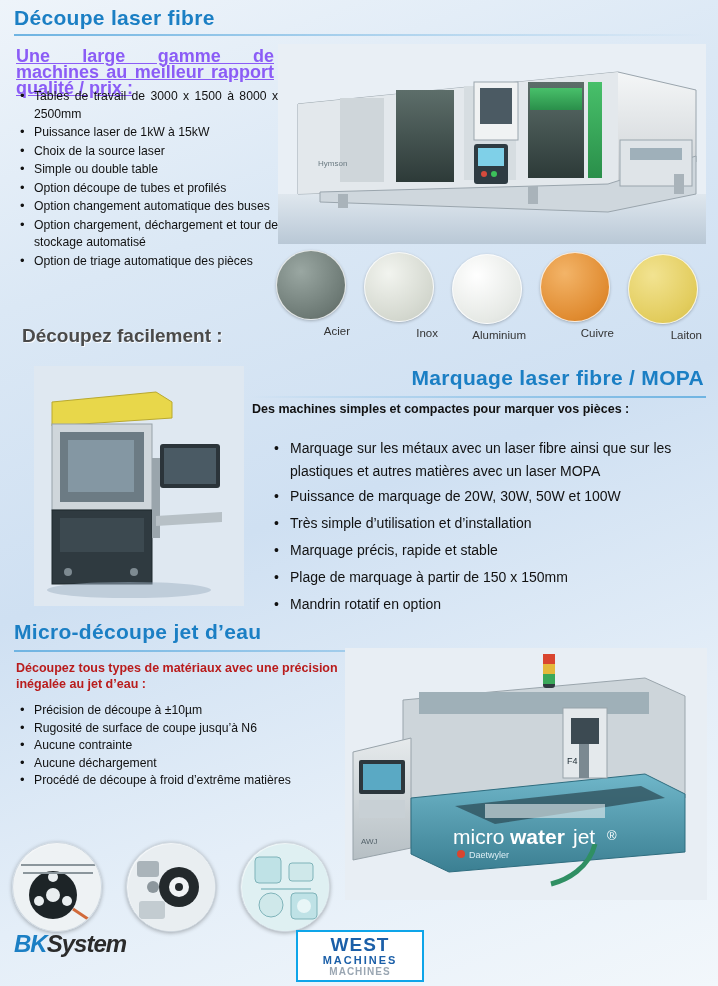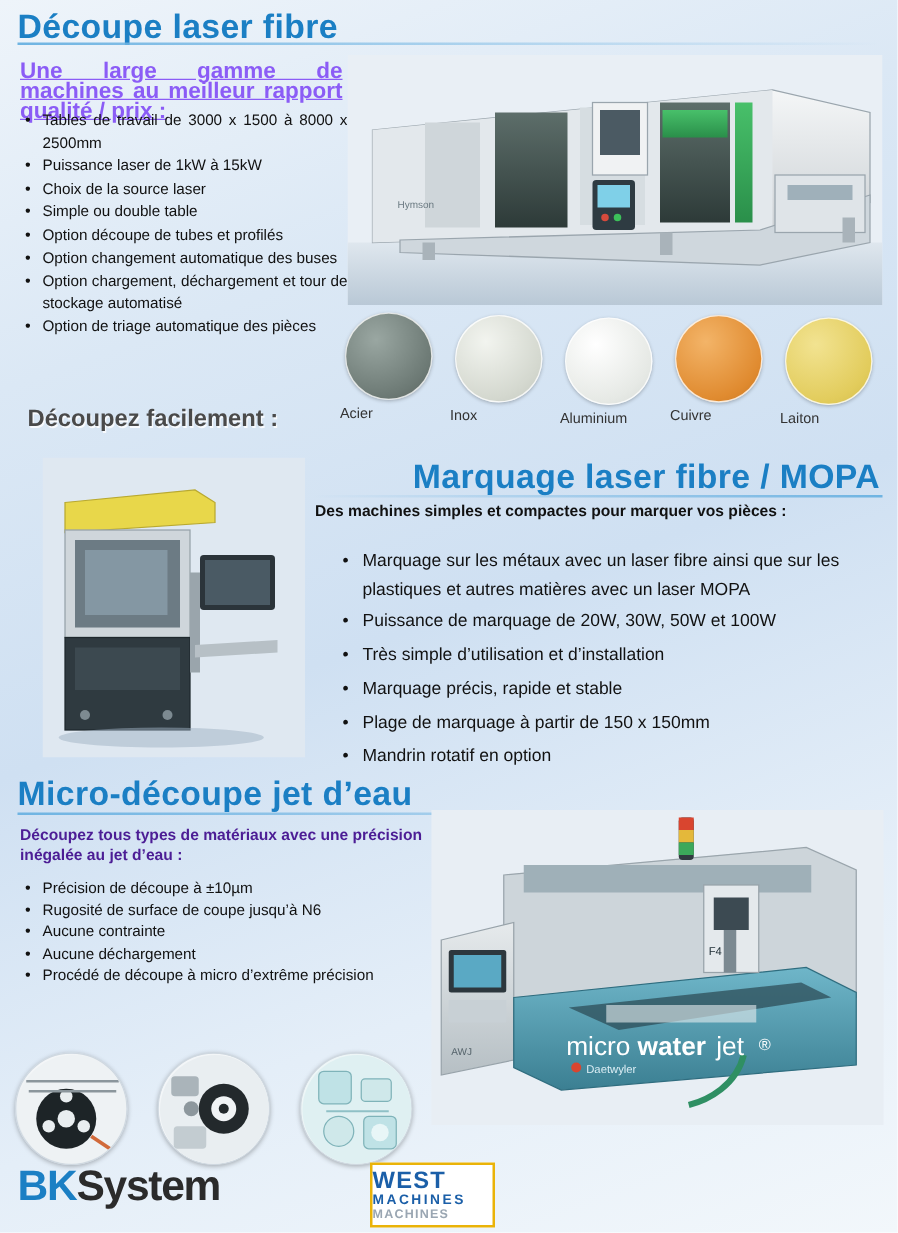--- a/index.html
+++ b/index.html
@@ -13,21 +13,21 @@
     overflow: hidden;
     color: #111;
   }
   .page {
     position: absolute;
     inset: 0;
   }
 
   
   .section-title {
-    font-size: 27px;
+    font-size: 21px;
     font-weight: bold;
     color: #1b7fc4;
     letter-spacing: .3px;
     white-space: nowrap;
   }
   .title-rule {
     height: 2px;
     background: linear-gradient(to right, #6fb4e2, rgba(140,190,225,0));
   }
 
@@ -57,21 +57,21 @@
   
   #laser-machine {
     position: absolute; left: 278px; top: 44px; width: 428px; height: 200px;
   }
 
   
   #materials {
     position: absolute; left: 272px; top: 250px; width: 434px; height: 100px;
   }
   .mat {
-    position: absolute; width: 78px; text-align: left;
+    position: absolute; width: 78px; text-align: right;
   }
   .mat .disc {
     width: 70px; height: 70px; border-radius: 50%;
     margin: 0 auto; border: 1px solid rgba(255,255,255,.8);
     box-shadow: 0 1px 3px rgba(0,0,0,.25);
   }
   .mat .lab {
     font-size: 11.5px; color: #333; margin-top: 5px;
   }
 
@@ -105,21 +105,21 @@
   #marking-machine {
     position: absolute; left: 34px; top: 366px; width: 210px; height: 240px;
   }
 
   
   #sec3-title { position: absolute; left: 14px; top: 620px; }
   #sec3-rule  { position: absolute; left: 14px; top: 650px; width: 690px; }
 
   #sec3-intro {
     position: absolute; left: 16px; top: 660px; width: 330px;
-    font-size: 12.5px; line-height: 16px; font-weight: bold; color: #4c1d95;
+    font-size: 12.5px; line-height: 16px; font-weight: bold; color: #b91c1c;
   }
   #sec3-list {
     position: absolute; left: 16px; top: 702px; width: 348px;
     margin: 0; padding: 0; list-style: none;
     font-size: 12.2px; line-height: 17.5px;
   }
   #sec3-list li { position: relative; padding-left: 18px; }
   #sec3-list li::before {
     content: "•"; position: absolute; left: 4px; top: -1px; font-size: 13px;
   }
@@ -132,27 +132,27 @@
   #samples { position: absolute; left: 6px; top: 840px; width: 348px; height: 96px; }
   .sample {
     position: absolute; width: 90px; height: 90px; border-radius: 50%;
     overflow: hidden; border: 1px solid #cfd8e0;
     box-shadow: 0 1px 4px rgba(0,0,0,.3);
   }
 
   
   #footer-brand {
     position: absolute; left: 14px; top: 930px;
-    font-size: 34px; font-weight: bold;
+    font-size: 24px; font-style: italic; font-weight: bold;
     color: #1b7fc4; letter-spacing: -1px; text-align: right;
   }
   #footer-brand .dark { color: #2b2b2b; }
   #west-logo {
-    position: absolute; left: 296px; top: 930px; width: 100px; height: 52px;
-    background: #ffffff; border: 2px solid #eab308; 
+    position: absolute; left: 296px; top: 930px; width: 128px; height: 52px;
+    background: #ffffff; border: 2px solid #0ea5e9; text-align: center;
     padding-top: 3px;
   }
   #west-logo .w1 { color: #1b5fa8; font-weight: bold; font-size: 19px; line-height: 19px; letter-spacing: 1px;}
   #west-logo .w2 { color: #1b5fa8; font-weight: bold; font-size: 11px; line-height: 12px; letter-spacing: 2px;}
   #west-logo .w3 { color: #9aa6b2; font-weight: bold; font-size: 10px; line-height: 11px; letter-spacing: 1px;}
 </style>
 </head>
 <body>
 
 <div class="page">
@@ -296,21 +296,21 @@
   <div class="section-title" id="sec3-title">Micro-découpe jet d’eau</div>
   <div class="title-rule" id="sec3-rule"></div>
 
   <div id="sec3-intro">Découpez tous types de matériaux avec une précision inégalée au jet d’eau :</div>
 
   <ul id="sec3-list">
     <li>Précision de découpe à ±10µm</li>
     <li>Rugosité de surface de coupe jusqu’à N6</li>
     <li>Aucune contrainte</li>
     <li>Aucune déchargement</li>
-    <li>Procédé de découpe à micro d’extrême précision</li>
+    <li>Procédé de découpe à froid d’extrême matières</li>
   </ul>
 
   <svg id="waterjet-machine" viewBox="0 0 362 252">
     <defs>
       <linearGradient id="wBody" x1="0" y1="0" x2="0" y2="1">
         <stop offset="0" stop-color="#e6eaec"></stop>
           <stop offset="1" stop-color="#b6bfc4"></stop>
       </linearGradient>
       <linearGradient id="wTeal" x1="0" y1="0" x2="0" y2="1">
         <stop offset="0" stop-color="#6fb6c9"></stop>

